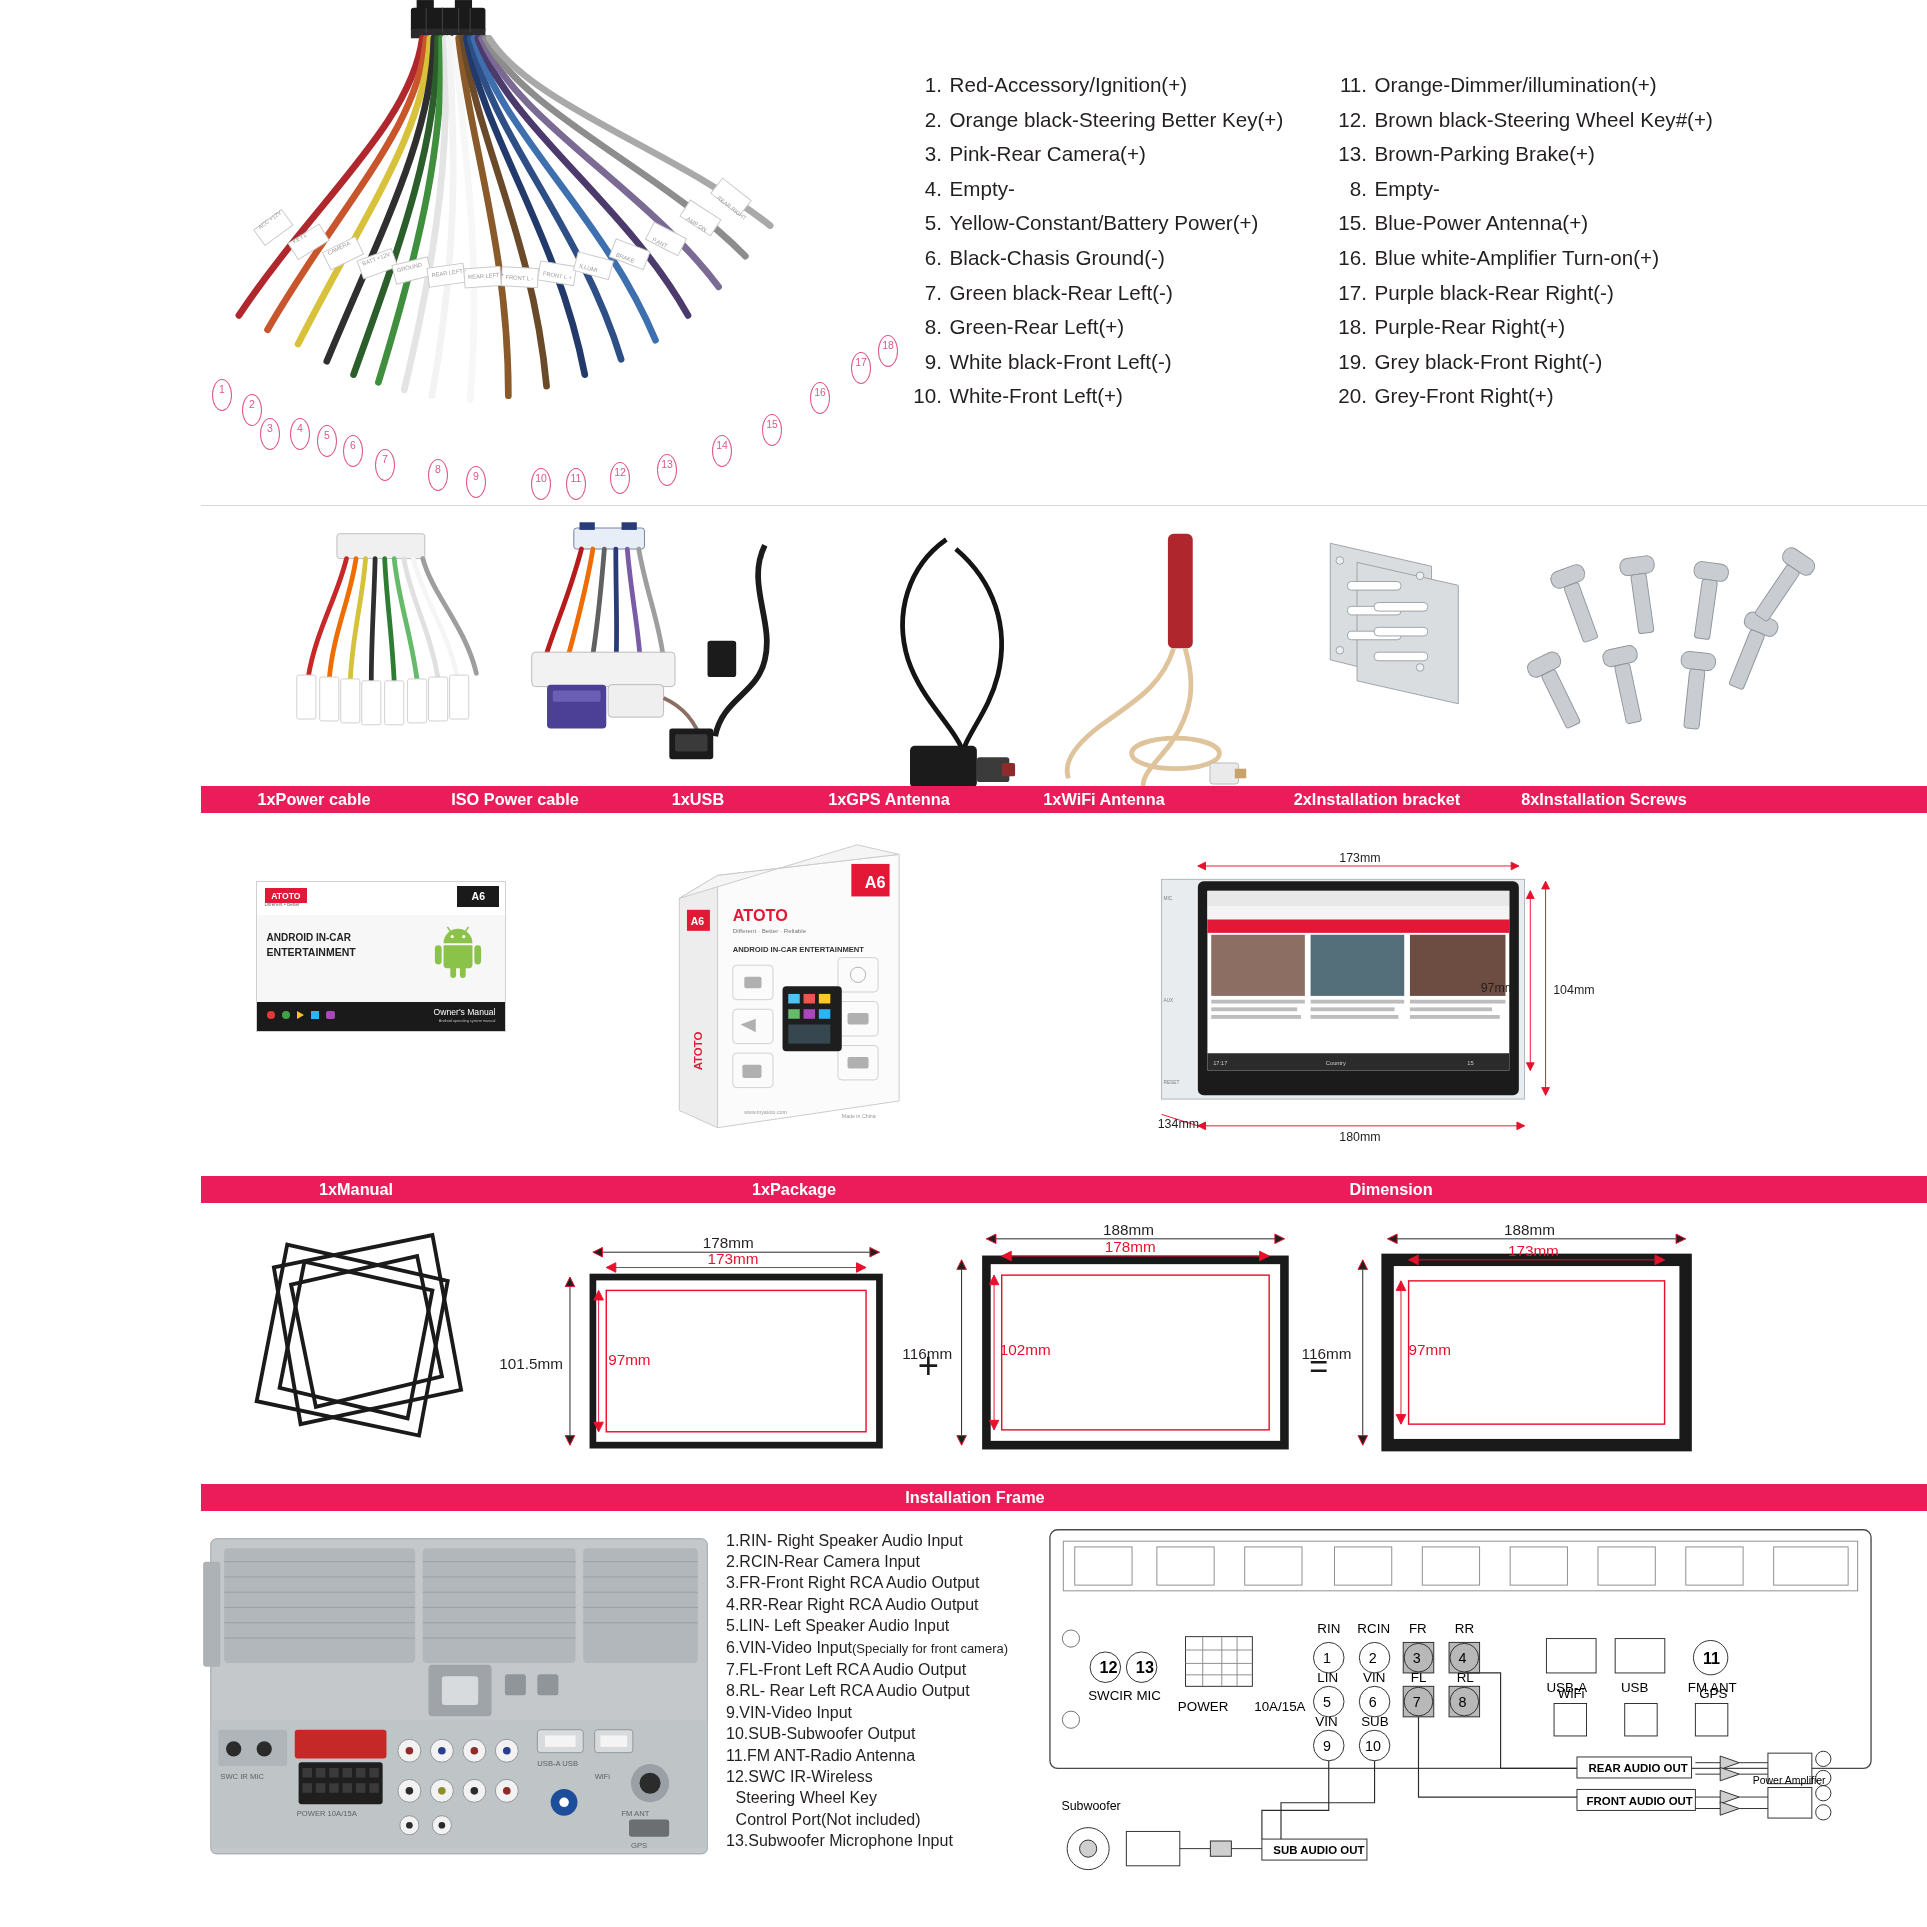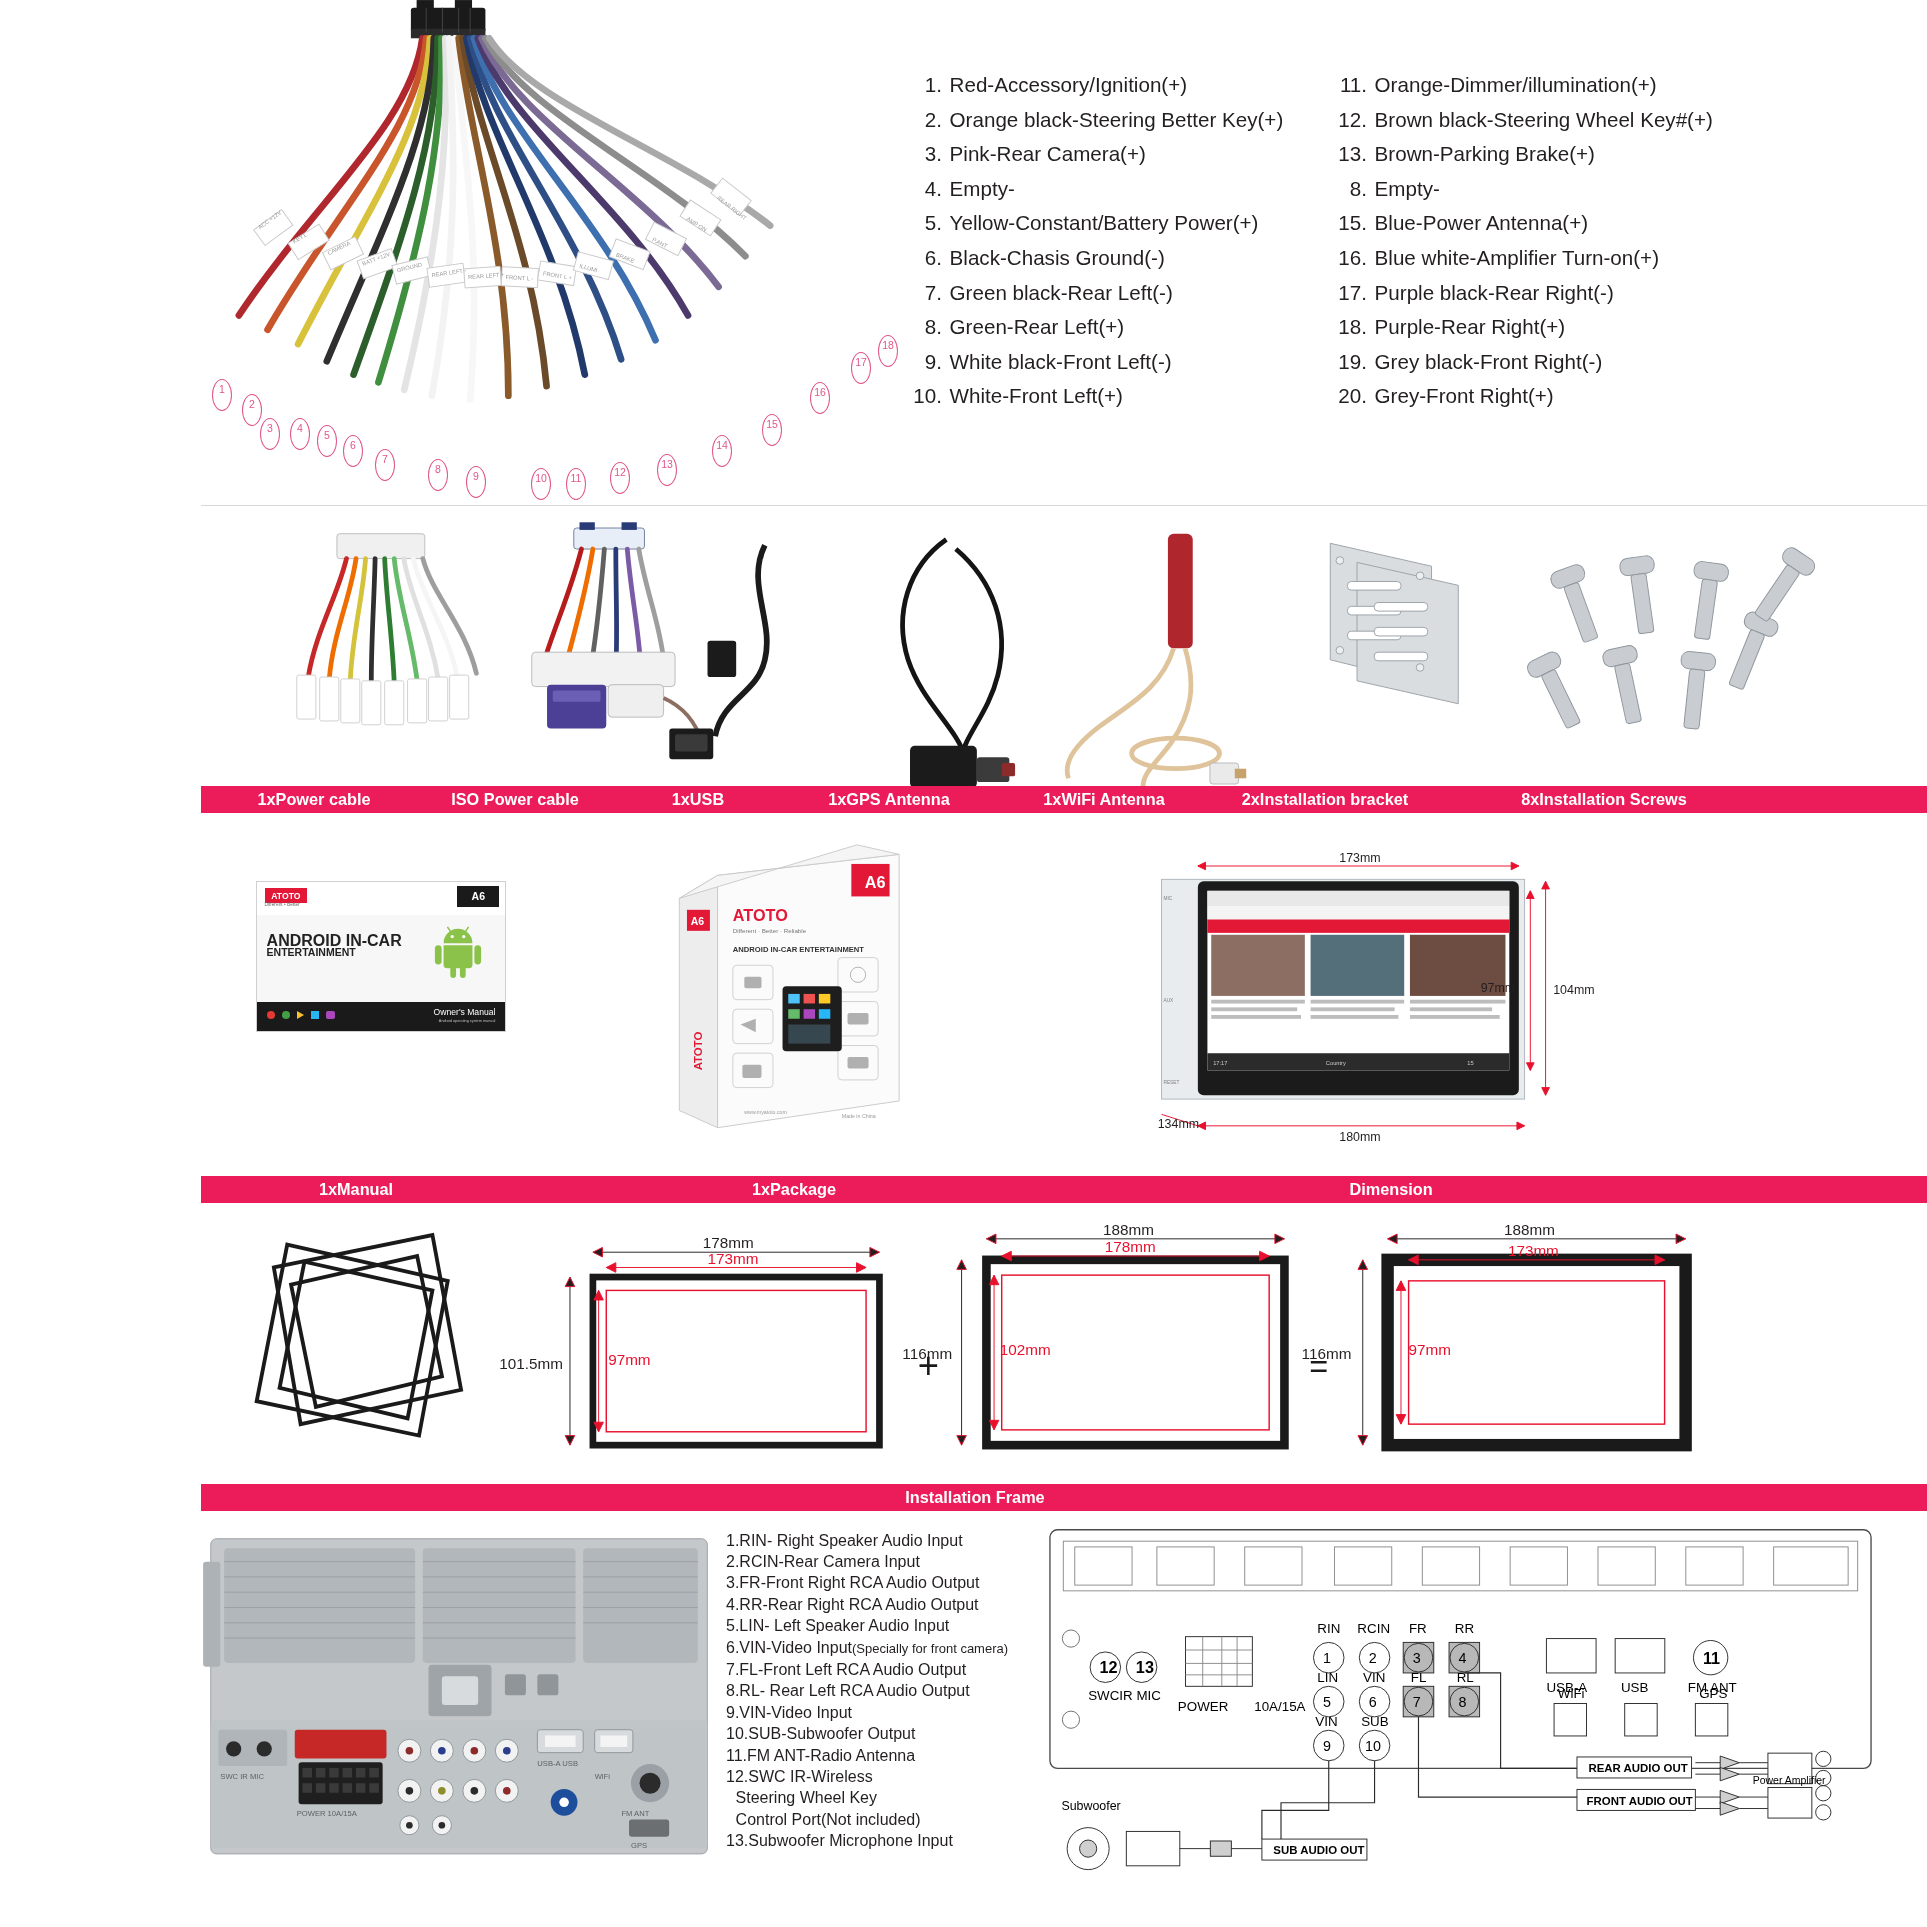--- a/index.html
+++ b/index.html
@@ -405,33 +405,33 @@
     </g>
   </svg>
 </div>
 
 <div class="band" id="acc-band">
   <span class="cell center" style="left:113px;">1xPower cable</span>
   <span class="cell center" style="left:314px;">ISO Power cable</span>
   <span class="cell center" style="left:497px;">1xUSB</span>
   <span class="cell center" style="left:688px;">1xGPS Antenna</span>
   <span class="cell center" style="left:903px;">1xWiFi  Antenna</span>
-  <span class="cell center" style="left:1124px;">2xInstallation bracket</span>
+  <span class="cell center" style="left:1176px;">2xInstallation bracket</span>
   <span class="cell center" style="left:1403px;text-align:center;">8xInstallation Screws</span>
 </div>
 
 <div id="sec-mid">
 
   <div style="position:absolute;left:256px;top:57px;width:250px;height:151px;background:#f7f7f7;border:1px solid #d0d0d0;">
     <div style="position:absolute;left:0;top:0;width:100%;height:32.5px;background:#ffffff;">
       <div style="position:absolute;left:7.6px;top:5.7px;background:#e31837;color:#fff;font-size:8.6px;font-weight:bold;padding:2.9px 6.7px;">ATOTO</div>
       <div style="position:absolute;left:7.6px;top:20px;font-size:4.8px;color:#666;">Different • Better</div>
       <div style="position:absolute;right:5.7px;top:3.8px;width:42px;height:21px;background:#1a1a1a;color:#fff;font-size:10.5px;font-weight:bold;text-align:center;line-height:21px;">A6</div>
     </div>
-    <div style="position:absolute;left:9.6px;top:50px;font-size:16px;font-weight:bold;color:#222;">ANDROID IN-CAR</div>
+    <div style="position:absolute;left:9.6px;top:50px;font-size:10px;font-weight:bold;color:#222;">ANDROID IN-CAR</div>
     <div style="position:absolute;left:9.6px;top:64px;font-size:10.5px;font-weight:bold;color:#222;">ENTERTAINMENT</div>
     <svg style="position:absolute;right:21px;top:42px;" width="52" height="52" viewBox="0 0 54 54">
       <g fill="#8bc34a">
         <path d="M12,22 h30 v20 a4,4 0 0 1 -4,4 h-22 a4,4 0 0 1 -4,-4 z"></path>
         <path d="M12,20 a15,15 0 0 1 30,0 z"></path>
         <rect x="3" y="22" width="7" height="20" rx="3.5"></rect>
         <rect x="44" y="22" width="7" height="20" rx="3.5"></rect>
         <rect x="19" y="44" width="6" height="12" rx="3"></rect>
         <rect x="29" y="44" width="6" height="12" rx="3"></rect>
       </g>

